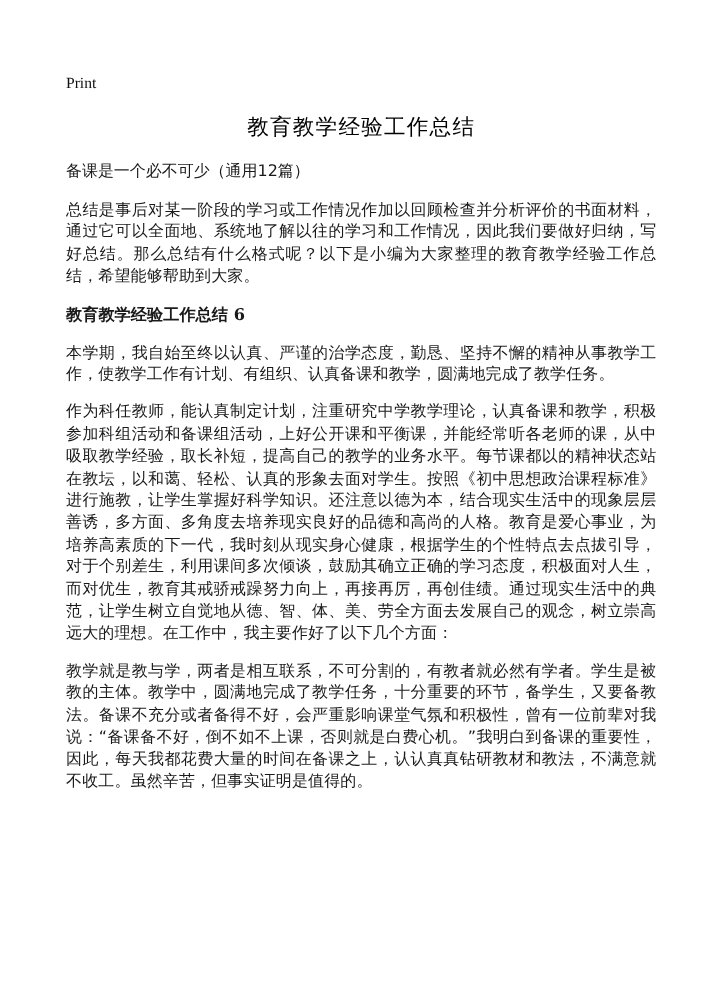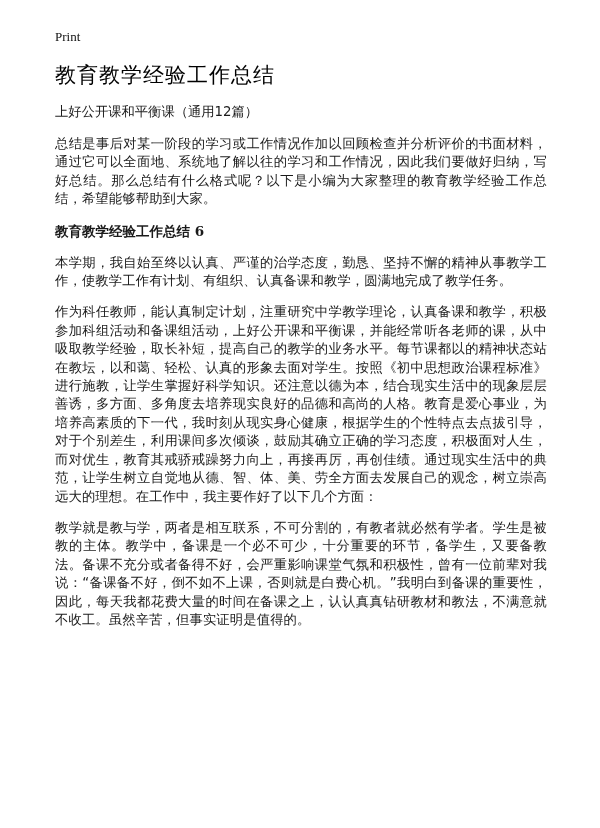--- a/index.html
+++ b/index.html
@@ -1,46 +1,46 @@
 <!DOCTYPE html>
 <html><head>
 <meta charset="utf-8">
 <style>
   html, body { margin: 0; padding: 0; background: #ffffff; }
   body {
     width: 600px; height: 828px; overflow: hidden; position: relative;
     font-family: "DejaVu Sans", "Liberation Sans", sans-serif;
     color: #1a1a1a;
   }
-  .page { position: absolute; left: 55px; top: 28px; width: 492px; }
+  .page { position: absolute; left: 55px; top: 60px; width: 492px; }
   .print-label {
     font-family: "Liberation Serif", "DejaVu Serif", serif;
     font-size: 13px; line-height: 18px; margin: 0 0 15px 0; color: #111;
   }
   .doc-title {
-    text-align: left; font-size: 21px; line-height: 28px;
+    text-align: center; font-size: 18px; line-height: 28px;
     font-weight: normal; margin: 0 0 14px 0; color: #000; letter-spacing: 1px;
   }
   .subtitle { font-size: 13.3px; line-height: 18px; margin: 0 0 14px 0; }
   p.body {
     font-size: 13.3px; line-height: 18.4px; margin: 0 0 13px 0;
     text-align: justify; letter-spacing: 0.15px;
   }
   h2.section {
     font-size: 13.5px; font-weight: bold; line-height: 18px; margin: 2px 0 14px 0;
     font-family: "DejaVu Serif", "Liberation Serif", serif;
   }
 </style>
 </head>
 <body>
 
 <div class="page">
   <div class="print-label">Print</div>
   <h1 class="doc-title">教育教学经验工作总结</h1>
-  <div class="subtitle">上好公开课和平衡课（通用12篇）</div>
+  <div class="subtitle">备课是一个必不可少（通用12篇）</div>
   <p class="body">总结是事后对某一阶段的学习或工作情况作加以回顾检查并分析评价的书面材料，通过它可以全面地、系统地了解以往的学习和工作情况，因此我们要做好归纳，写好总结。那么总结有什么格式呢？以下是小编为大家整理的教育教学经验工作总结，希望能够帮助到大家。</p>
 
   <h2 class="section">教育教学经验工作总结 6</h2>
   <p class="body">本学期，我自始至终以认真、严谨的治学态度，勤恳、坚持不懈的精神从事教学工作，使教学工作有计划、有组织、认真备课和教学，圆满地完成了教学任务。</p>
   <p class="body">作为科任教师，能认真制定计划，注重研究中学教学理论，认真备课和教学，积极参加科组活动和备课组活动，上好公开课和平衡课，并能经常听各老师的课，从中吸取教学经验，取长补短，提高自己的教学的业务水平。每节课都以的精神状态站在教坛，以和蔼、轻松、认真的形象去面对学生。按照《初中思想政治课程标准》进行施教，让学生掌握好科学知识。还注意以德为本，结合现实生活中的现象层层善诱，多方面、多角度去培养现实良好的品德和高尚的人格。教育是爱心事业，为培养高素质的下一代，我时刻从现实身心健康，根据学生的个性特点去点拔引导，对于个别差生，利用课间多次倾谈，鼓励其确立正确的学习态度，积极面对人生，而对优生，教育其戒骄戒躁努力向上，再接再厉，再创佳绩。通过现实生活中的典范，让学生树立自觉地从德、智、体、美、劳全方面去发展自己的观念，树立崇高远大的理想。在工作中，我主要作好了以下几个方面：</p>
 
-  <p class="body">教学就是教与学，两者是相互联系，不可分割的，有教者就必然有学者。学生是被教的主体。教学中，备课是一个必不可少，十分重要的环节，备学生，又要备教法。备课不充分或者备得不好，会严重影响课堂气氛和积极性，曾有一位前辈对我说：“备课备不好，倒不如不上课，否则就是白费心机。”我明白到备课的重要性，因此，每天我都花费大量的时间在备课之上，认认真真钻研教材和教法，不满意就不收工。虽然辛苦，但事实证明是值得的。</p>
+  <p class="body">教学就是教与学，两者是相互联系，不可分割的，有教者就必然有学者。学生是被教的主体。教学中，圆满地完成了教学任务，十分重要的环节，备学生，又要备教法。备课不充分或者备得不好，会严重影响课堂气氛和积极性，曾有一位前辈对我说：“备课备不好，倒不如不上课，否则就是白费心机。”我明白到备课的重要性，因此，每天我都花费大量的时间在备课之上，认认真真钻研教材和教法，不满意就不收工。虽然辛苦，但事实证明是值得的。</p>
 </div>
 
 </body></html>

